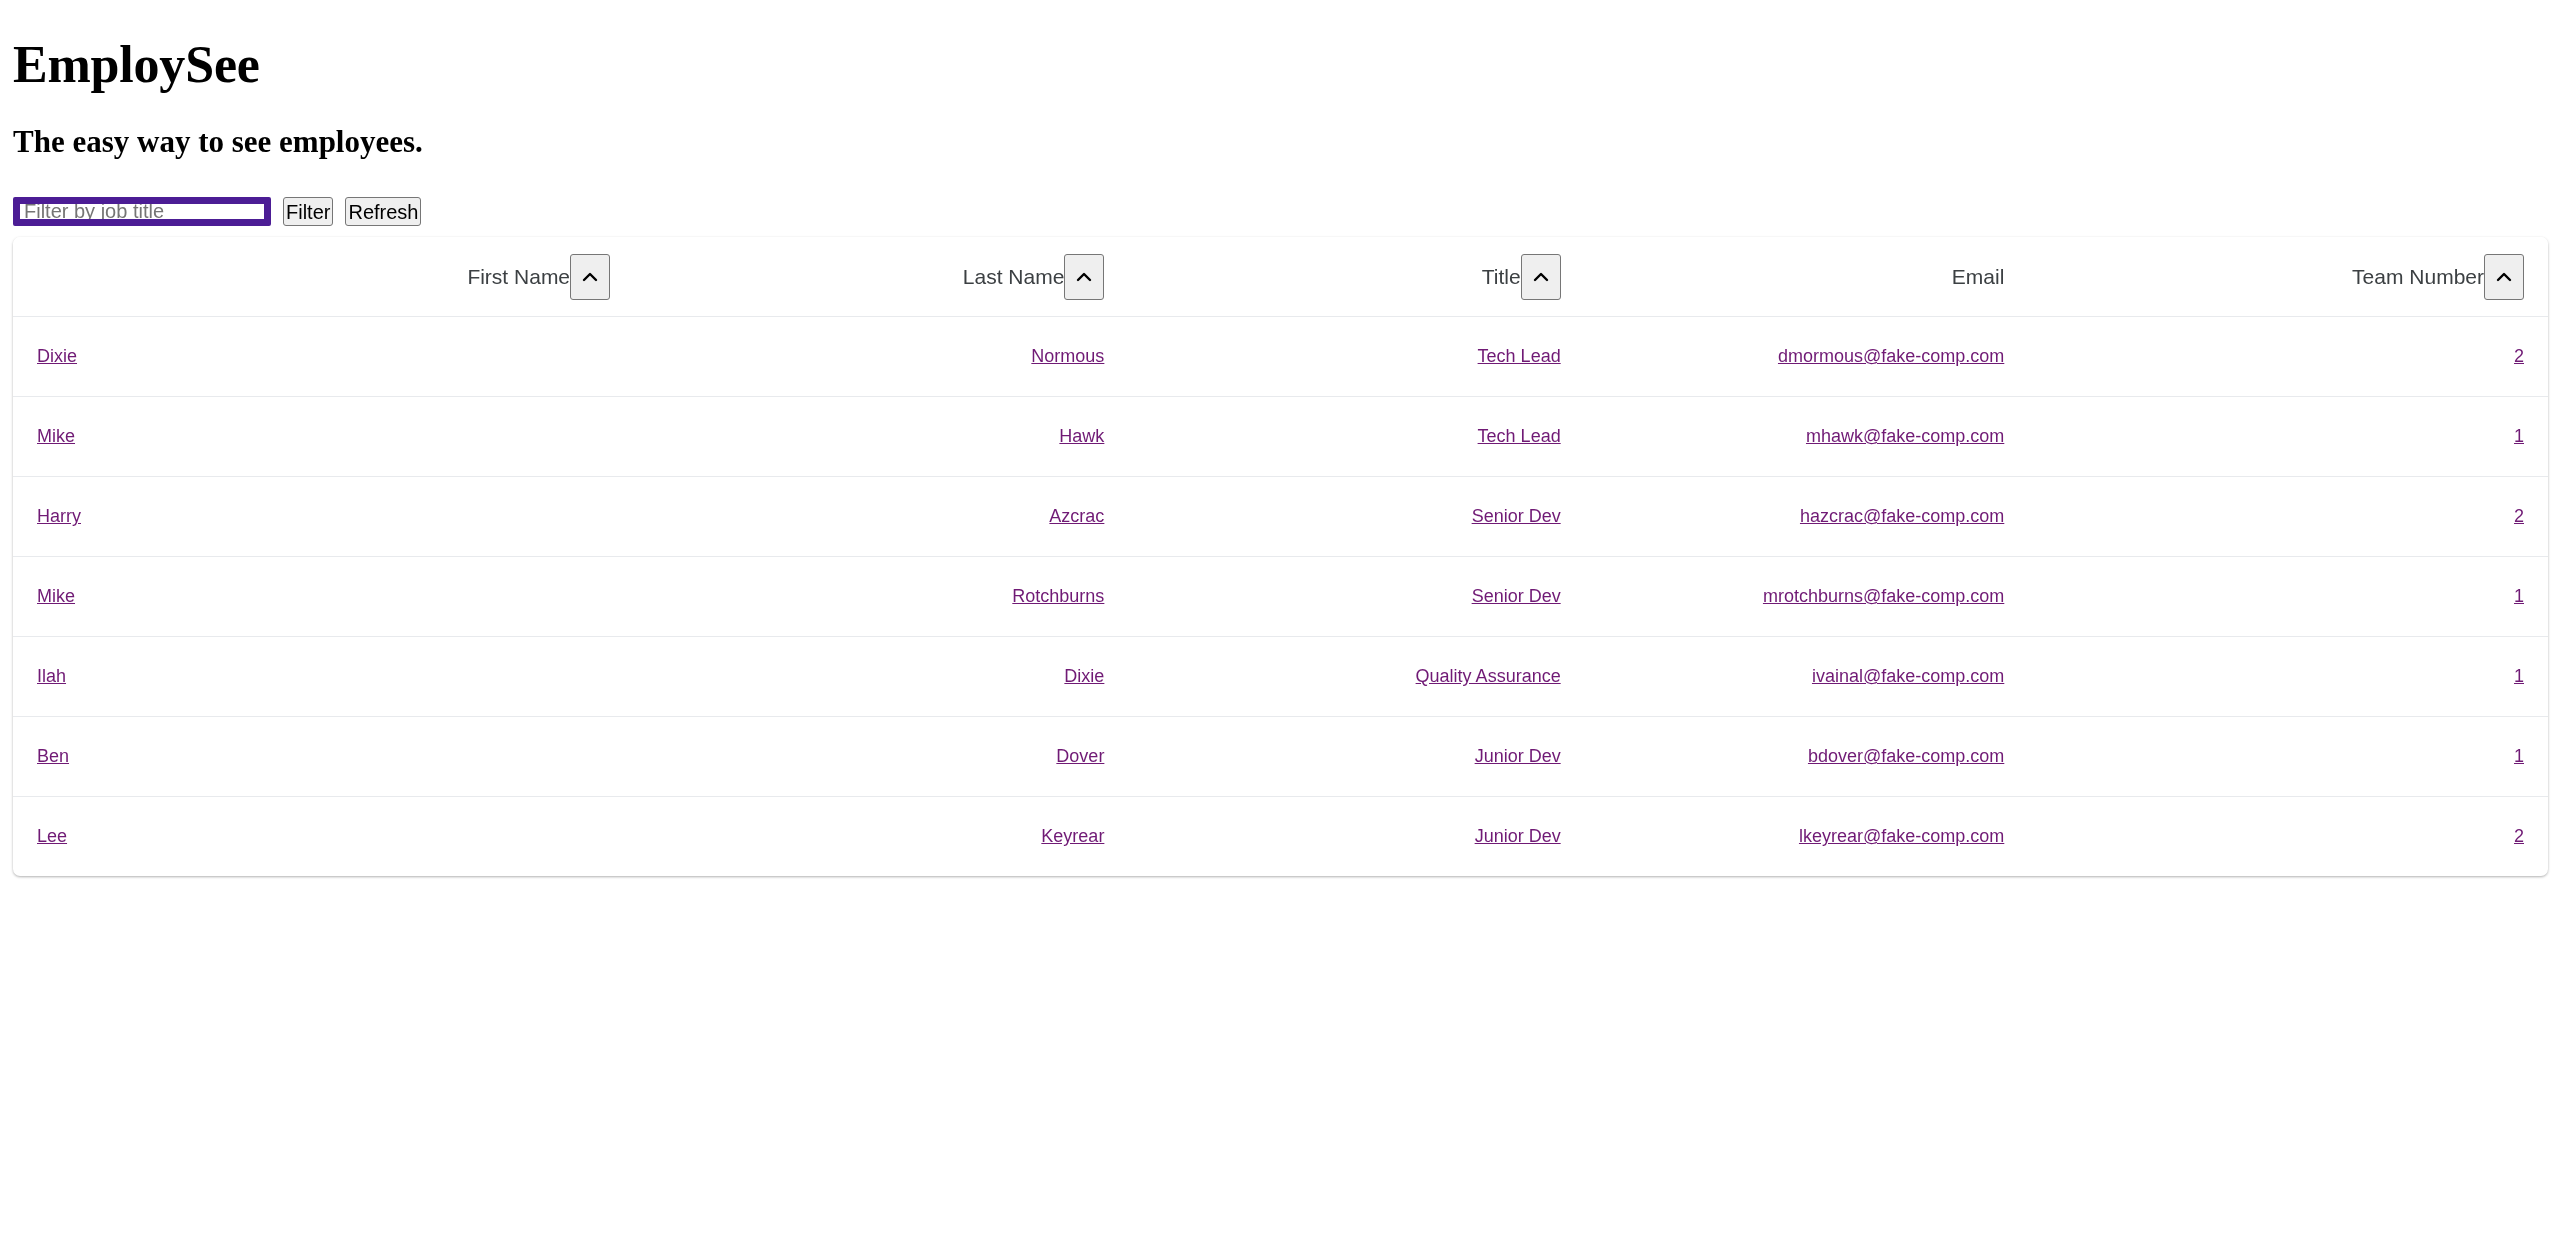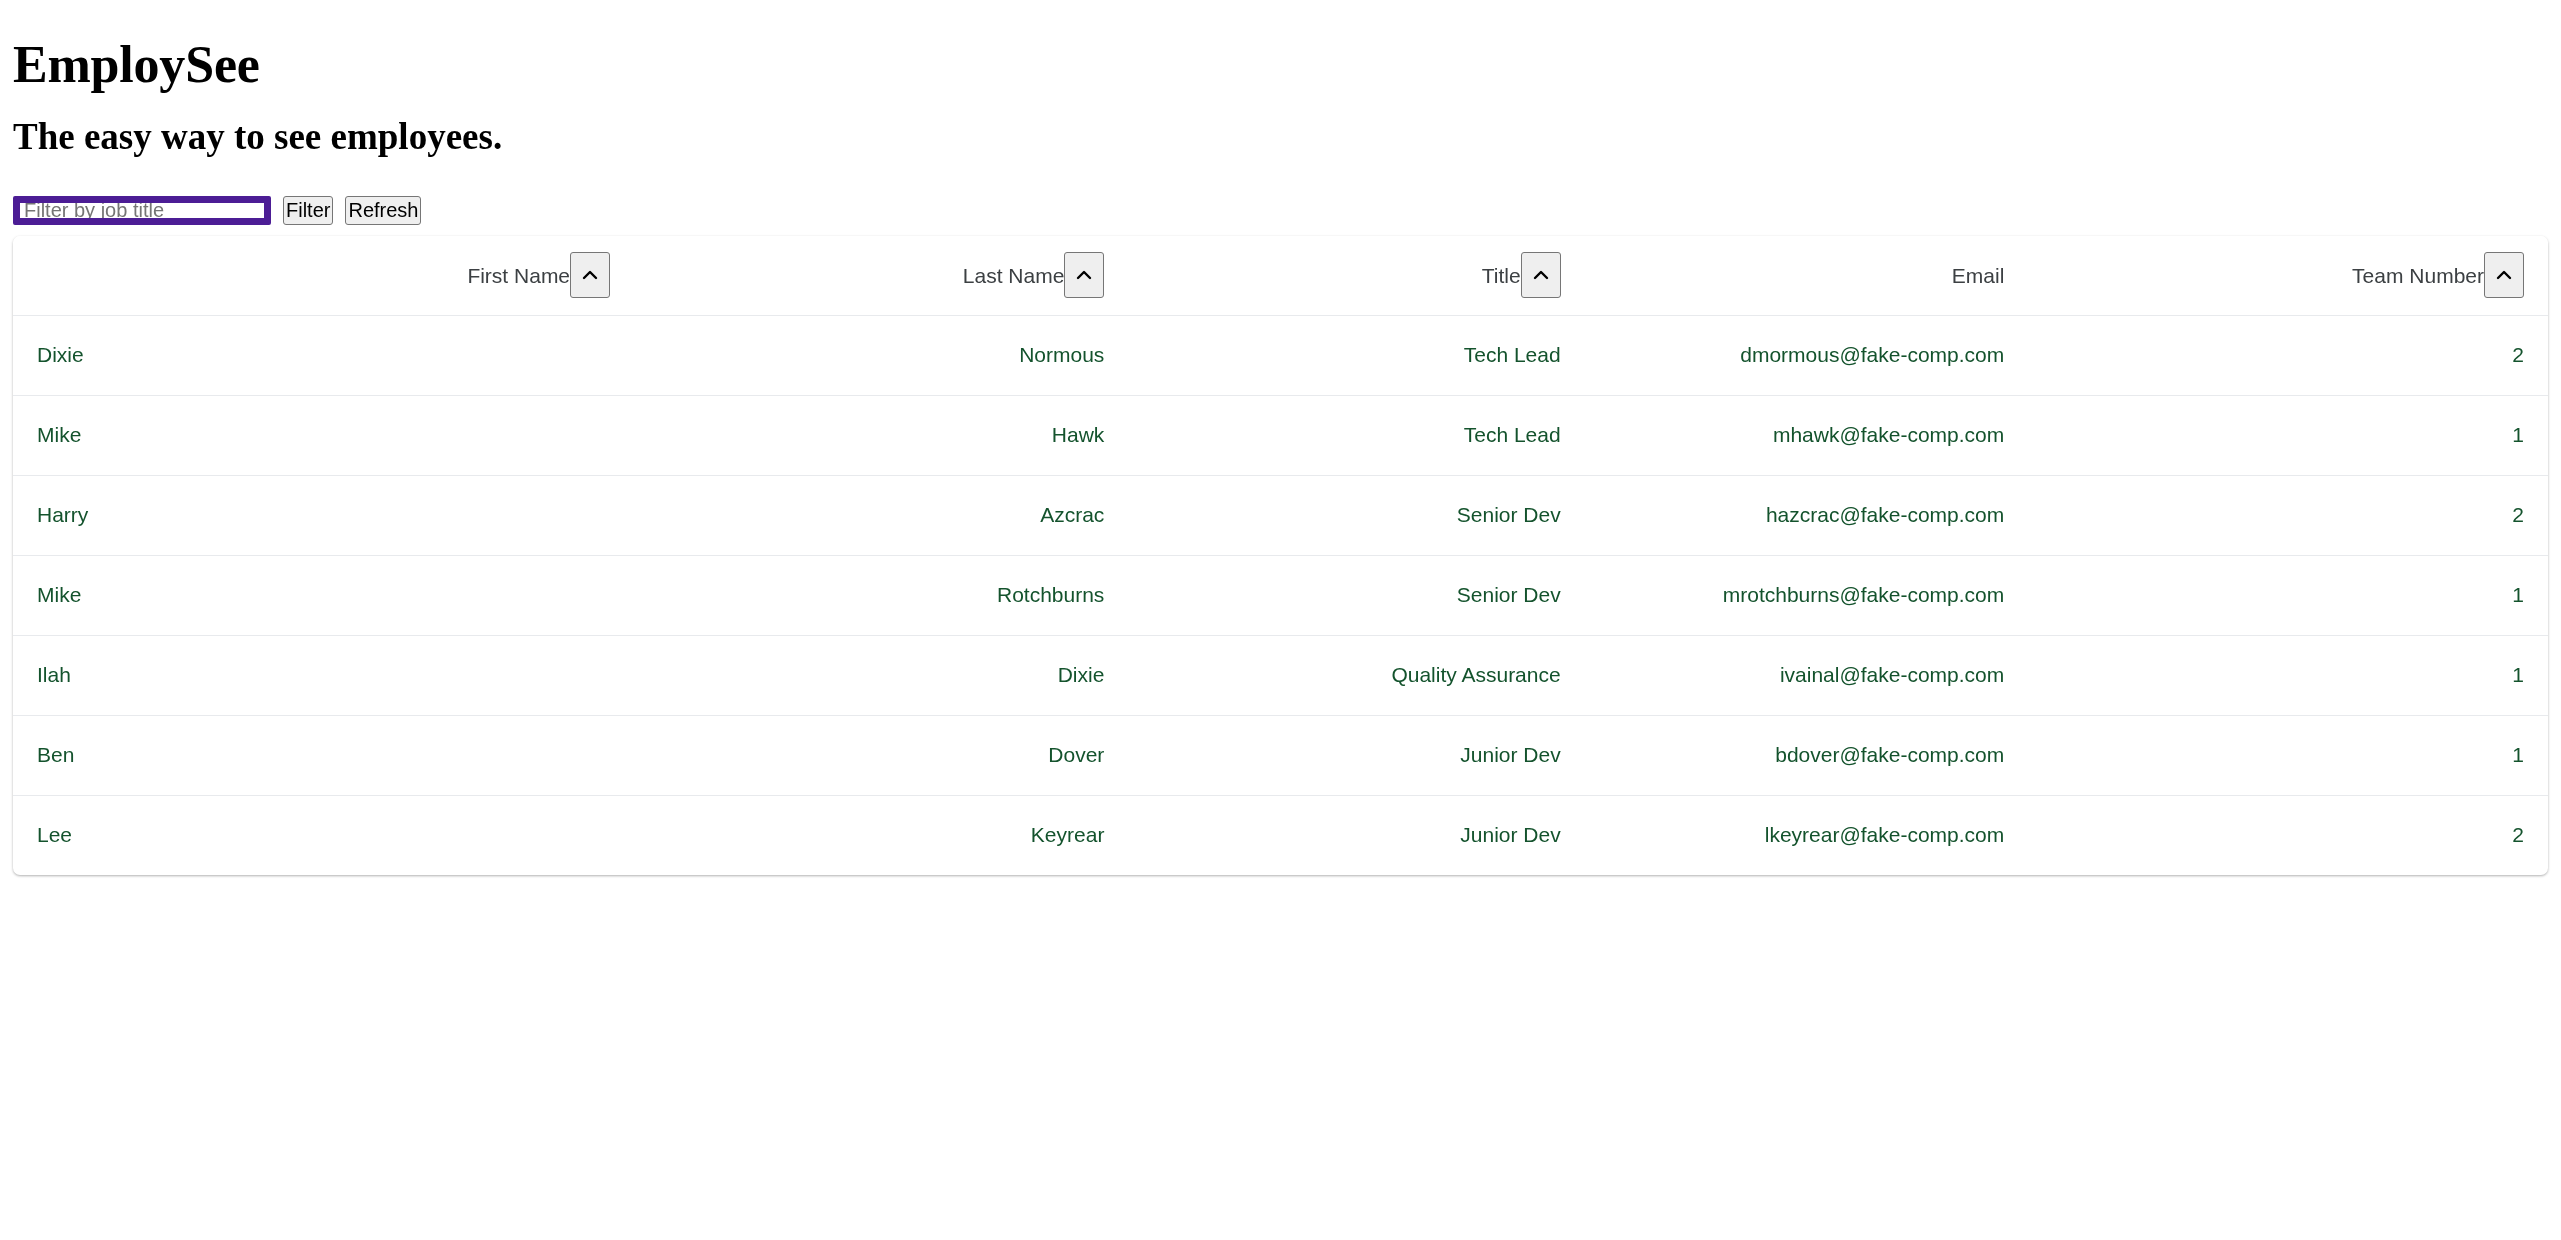--- a/index.html
+++ b/index.html
@@ -27,24 +27,24 @@
     font-weight: bold;
     font-size: 52px;
     line-height: 1.1;
     color: #000000;
     margin: 36px 0 0 0;
     letter-spacing: -0.2px;
   }
   .app-subtitle {
     font-family: "Liberation Serif", serif;
     font-weight: bold;
-    font-size: 37px;
+    font-size: 31px;
     line-height: 1.1;
     color: #000000;
-    margin: 24px 0 0 0;
+    margin: 32px 0 0 0;
   }
 
   
   .filter-bar {
     margin-top: 38px;
     display: flex;
     align-items: stretch;
     gap: 0;
     height: 29px;
   }
@@ -133,28 +133,29 @@
     border-radius: 3px;
     cursor: pointer;
     padding: 0;
     flex: 0 0 auto;
   }
   .sort-btn svg { display: block; }
 
   .emp-table tbody td {
     height: 79px;
     padding: 0 24px;
-    font-size: 21px;
-    color: #14532d;
+    font-size: 18px;
+    color: #701a75;
     border-bottom: 1px solid #e8eaed;
     text-align: right;
     vertical-align: middle;
     white-space: nowrap;
     overflow: hidden;
     text-overflow: ellipsis;
+    text-decoration: underline;
   }
   .emp-table tbody td.col-first { text-align: left; }
   .emp-table tbody tr:last-child td { border-bottom: none; }
 </style>
 </head>
 <body>
 
 <div class="page">
 
   <h1 class="app-title">EmploySee</h1>

